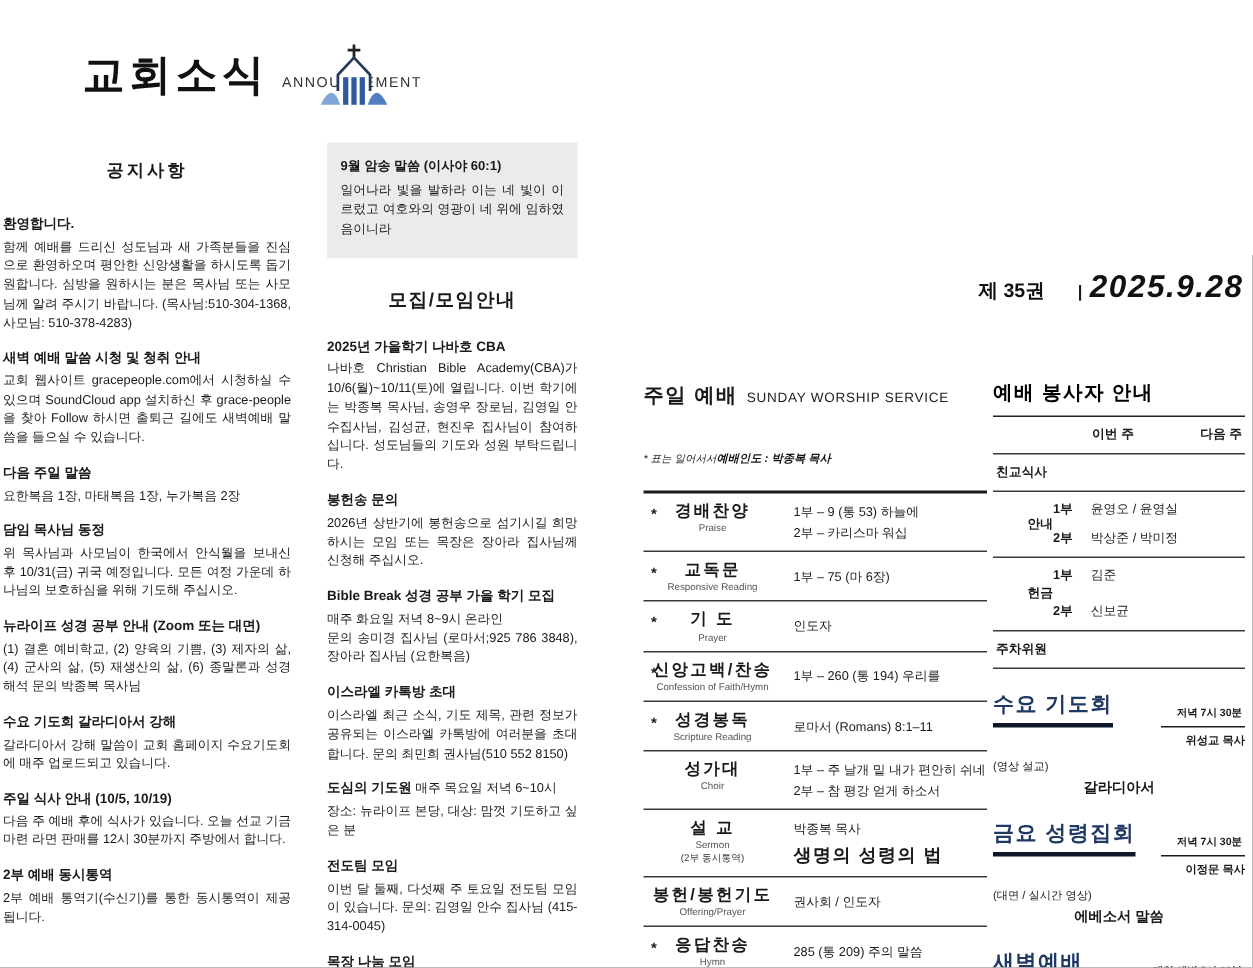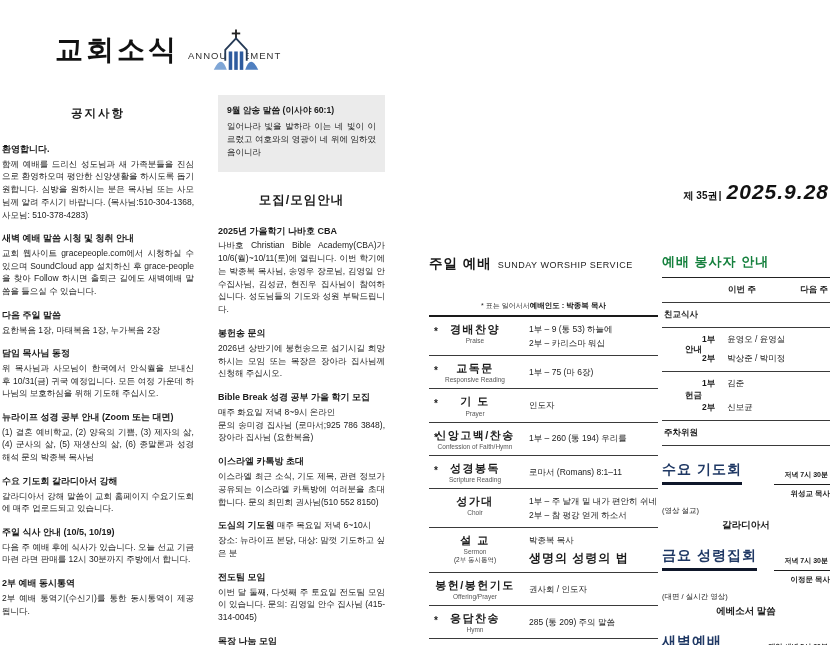--- a/index.html
+++ b/index.html
@@ -8,21 +8,21 @@
   .page { position:relative; width:835px; height:645px; background:#ffffff; overflow:hidden; margin:0 auto; }
 
   
   .masthead { position:absolute; left:55px; top:36px; display:flex; align-items:flex-end; }
   .masthead-title { font-size:28px; font-weight:800; letter-spacing:3px; color:#111; line-height:1; }
   .masthead-sub { font-size:9.5px; color:#333; letter-spacing:1px; margin-left:9px; margin-bottom:3px; }
   .church-icon { position:absolute; left:213px; top:28px; }
 
   
   .issue { position:absolute; right:6px; top:180px; width:320px; text-align:right; white-space:nowrap; }
-  .issue-vol { font-size:10px; font-weight:bold; color:#111; margin-right:1px; }
+  .issue-vol { font-size:13px; font-weight:bold; color:#111; margin-right:22px; }
   .issue-sep { font-size:11px; font-weight:bold; margin-right:5px; }
   .issue-date { font-size:21px; font-weight:800; font-style:italic; letter-spacing:1px; color:#111; }
 
   
   .sec { margin-bottom:11px; }
   .sec-title { font-size:9px; font-weight:bold; line-height:1.4; }
   .sec-title .t-note { font-weight:normal; font-size:8.5px; }
   .sec-body { font-size:8.5px; line-height:1.5; text-align:justify; white-space:pre-line; margin-top:2px; }
 
   
@@ -35,38 +35,38 @@
   .verse-title { font-size:8.7px; font-weight:bold; }
   .verse-body { font-size:8.5px; line-height:1.55; margin-top:3px; text-align:justify; }
   .meet-heading { font-size:12.5px; font-weight:bold; text-align:center; letter-spacing:1px; margin:20px 0 16px; }
 
   
   .col-worship { position:absolute; left:429px; top:255px; width:229px; }
   .worship-title { display:flex; align-items:baseline; }
   .worship-title-ko { font-size:13.5px; font-weight:800; letter-spacing:1px; }
   .worship-title-en { font-size:9px; color:#222; margin-left:6px; letter-spacing:0.5px; }
   .w-table { margin-top:28px; border-bottom:2px solid #1a1a1a; }
-  .w-head { display:flex; justify-content:center; align-items:flex-end; padding-bottom:4px; border-bottom:2px solid #1a1a1a; }
+  .w-head { display:flex; justify-content:flex-start; align-items:flex-end; padding-bottom:16px; border-bottom:2px solid #1a1a1a;font-style:italic; }
   .w-note { font-size:7px; color:#222; }
   .w-leader { font-size:7.5px; font-weight:bold; color:#111; }
   .w-row { display:flex; border-bottom:1px solid #3a3a3a; padding:6px 0 5px; }
   .w-row:last-child { border-bottom:none; }
   .w-label-cell { width:92px; flex-shrink:0; text-align:center; position:relative; }
   .w-star { position:absolute; left:5px; top:3px; font-size:10px; font-weight:bold; }
   .w-label { font-size:11px; font-weight:bold; letter-spacing:1.5px; line-height:1.2; }
   .w-sub { font-size:6.5px; color:#555; margin-top:1px; }
   .w-sub2 { font-size:6.5px; color:#333; margin-top:1px; }
   .w-content { padding-left:8px; align-self:center; }
   .w-lines { font-size:8.5px; line-height:1.6; white-space:pre-line; }
   .w-big { font-size:12px; font-weight:800; letter-spacing:1px; margin-top:2px; }
   .w-big:empty, .w-sub2:empty, .w-star:empty { display:none; }
 
   
   .col-right { position:absolute; left:662px; top:253px; width:168px; }
-  .r-heading { color:#15803d; font-size:13px; font-weight:800; letter-spacing:1px; padding-bottom:6px; border-bottom:1.5px solid #222; }
+  .r-heading { color:#000000; font-size:13px; font-weight:800; letter-spacing:1px; padding-bottom:6px; border-bottom:1.5px solid #222; }
   .sv-row { display:grid; grid-template-columns:40px 30px 1fr; align-items:center; border-bottom:1px solid #3a3a3a; padding:6px 0; font-size:8.5px; }
   .sv-headrow { display:grid; grid-template-columns:40px 1fr 48px; border-bottom:1px solid #3a3a3a; padding:6px 0; font-size:8.5px; font-weight:bold; }
   .sv-headrow .c2 { text-align:center; }
   .sv-headrow .c3 { text-align:right; padding-right:2px; }
   .sv-span { grid-column:1 / -1; font-weight:bold; padding-left:2px; }
   .sv-label { font-weight:bold; text-align:right; }
   .sv-part { font-weight:bold; }
   .sv-lines { grid-column:2 / 4; display:flex; flex-direction:column; gap:7px; }
   .sv-line { display:flex; gap:12px; }
 

